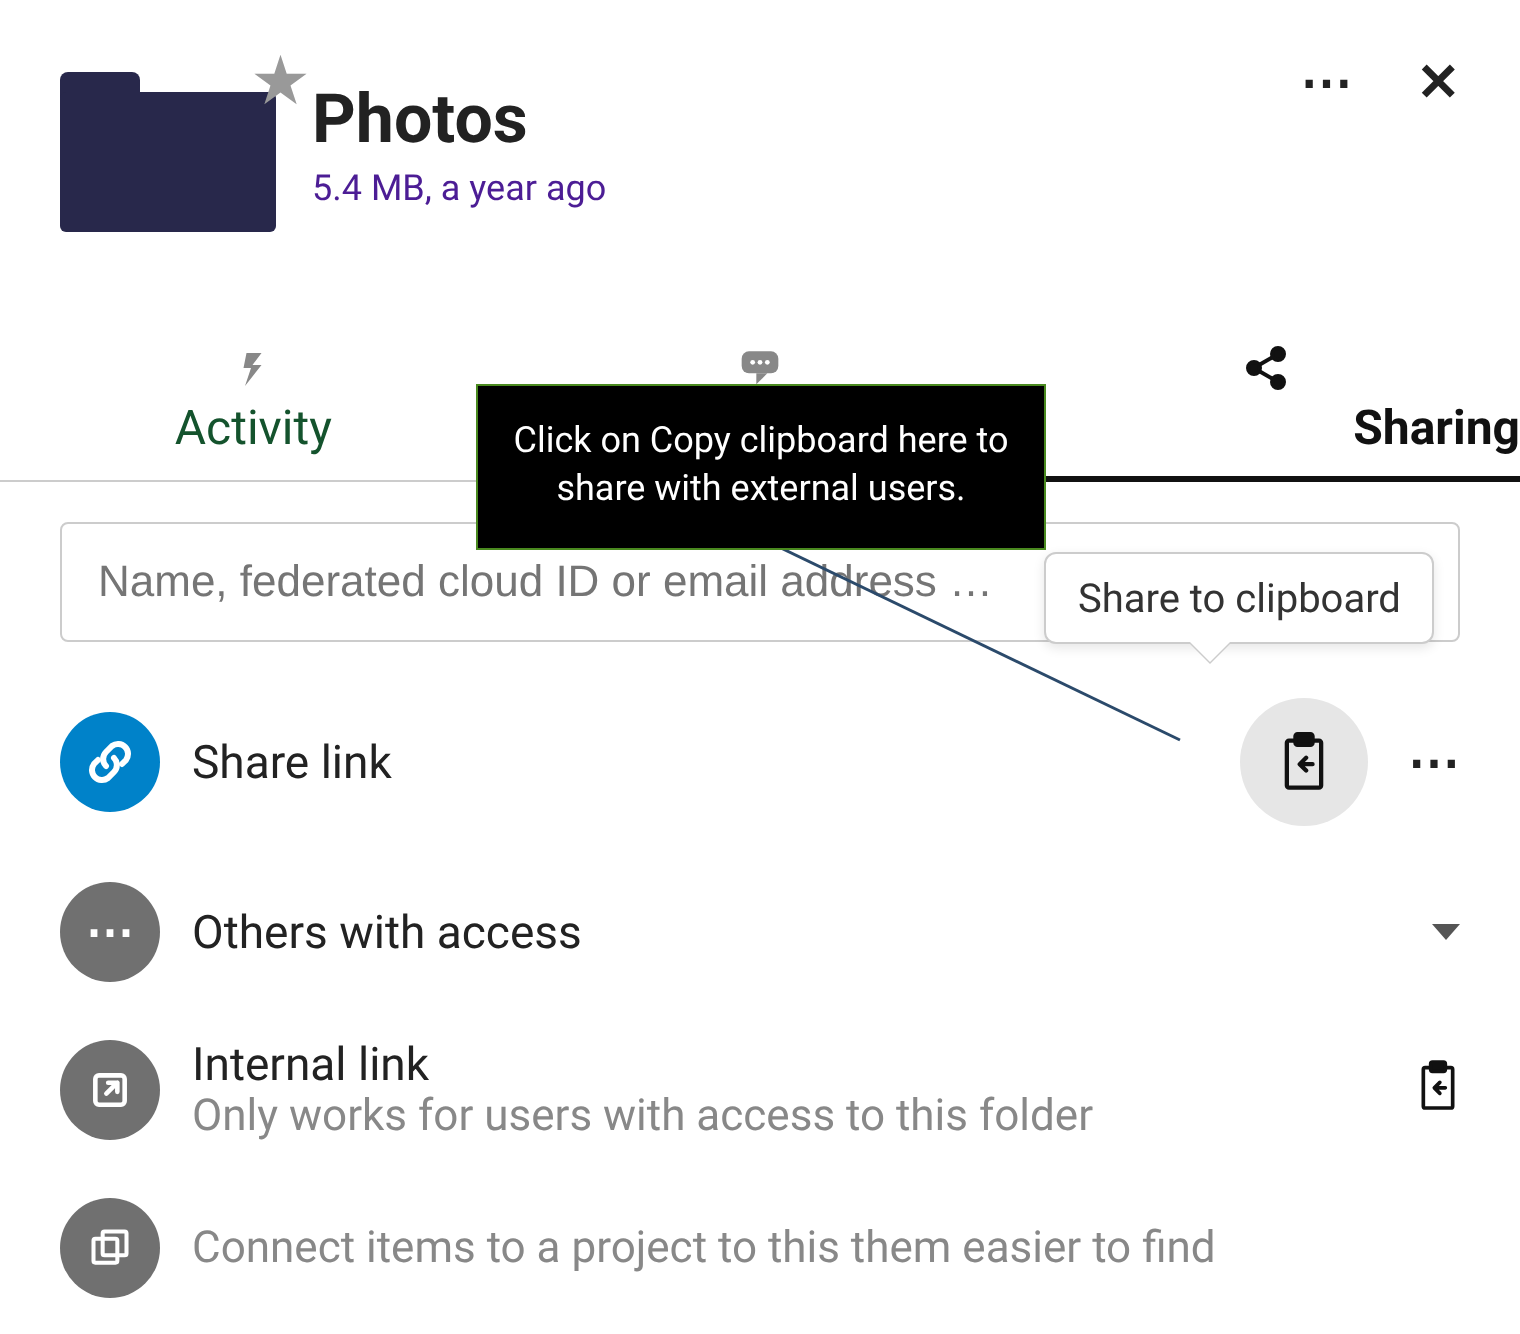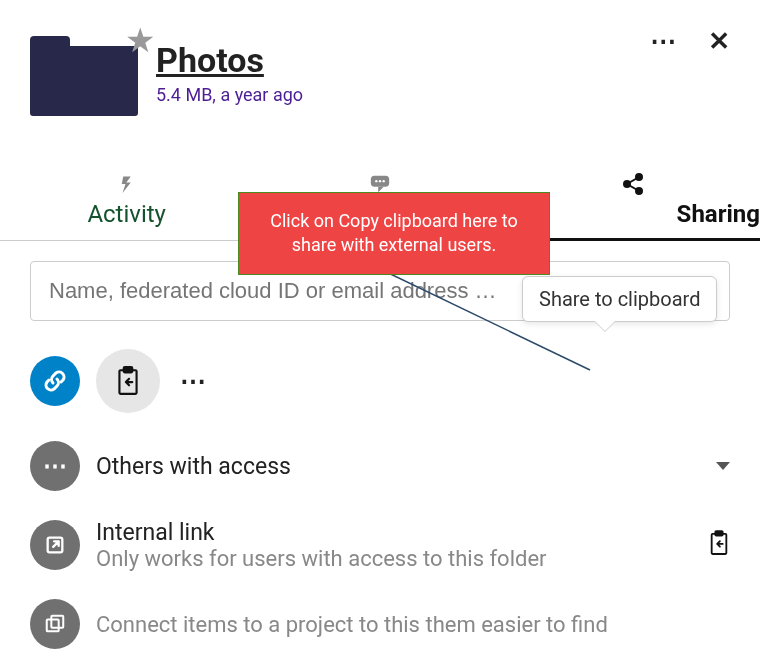--- a/index.html
+++ b/index.html
@@ -52,21 +52,20 @@
       z-index: 2;
     }
     .title-block {
       flex: 1;
       padding-top: 20px;
     }
     .title {
       font-size: 34px;
       font-weight: 700;
       color: #222;
-      text-decoration: underline;
     }
     .subtitle {
       font-size: 18px;
       color: #4c1d95;
       margin-top: 4px;
     }
     .header-actions {
       display: flex;
       gap: 32px;
       padding-top: 6px;
@@ -199,22 +198,22 @@
       left: 71px;
       border-left: 11px solid transparent;
       border-right: 11px solid transparent;
       border-top: 11px solid #ccc;
     }
     
     .annotation {
       position: absolute;
       top: 192px;
       left: 238px;
-      width: 312px;
-      background: #ef4444;
+      width: 285px;
+      background: #000000;
       border: 1px solid #4a8a1f;
       color: #fff;
       font-size: 18px;
       text-align: center;
       padding: 16px 14px;
       line-height: 1.35;
       z-index: 20;
     }
     .annotation-line {
       position: absolute;
@@ -284,20 +283,23 @@
   <input class="share-input" type="text" placeholder="Name, federated cloud ID or email address …" style="">
 
   
   <div class="row" style="margin-top:14px;">
     <div class="circle blue">
       <svg width="24" height="24" viewBox="0 0 24 24" fill="none" stroke="#fff" stroke-width="3" stroke-linecap="round">
         <path d="M10 14 a5 5 0 0 1 0 -7 l3 -3 a5 5 0 0 1 7 7 l-2 2"></path>
         <path d="M14 10 a5 5 0 0 1 0 7 l-3 3 a5 5 0 0 1 -7 -7 l2 -2"></path>
       </svg>
     </div>
+    <div class="row-text">
+      <div class="row-title">Share link</div>
+    </div>
     <div class="row-actions">
       <div class="circle lightgrey" style="width:64px;height:64px;">
         <svg class="clipboard-svg" viewBox="0 0 24 28" fill="none" stroke="#111" stroke-width="2">
           <rect x="4" y="4" width="16" height="22" rx="1"></rect>
           <rect x="8" y="1" width="8" height="5" rx="1" fill="#111"></rect>
           <path d="M16 15 L11 15 M13 12 L10 15 L13 18" stroke-linecap="round" stroke-linejoin="round"></path>
         </svg>
       </div>
       <span class="dots-icon">⋯</span>
     </div>

